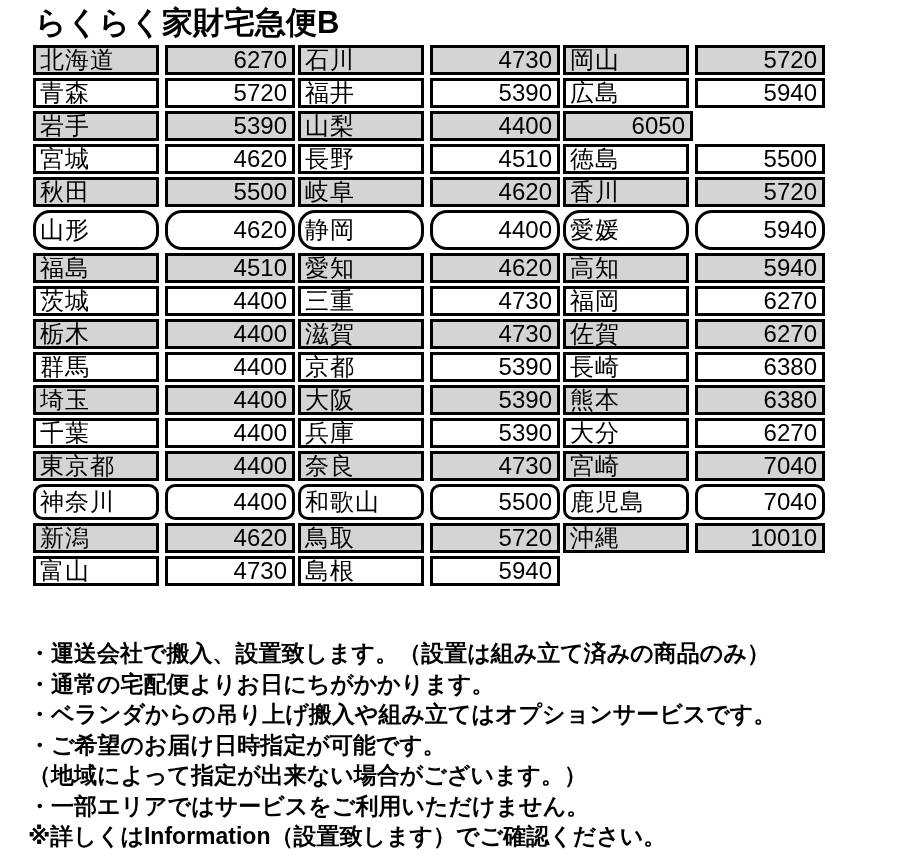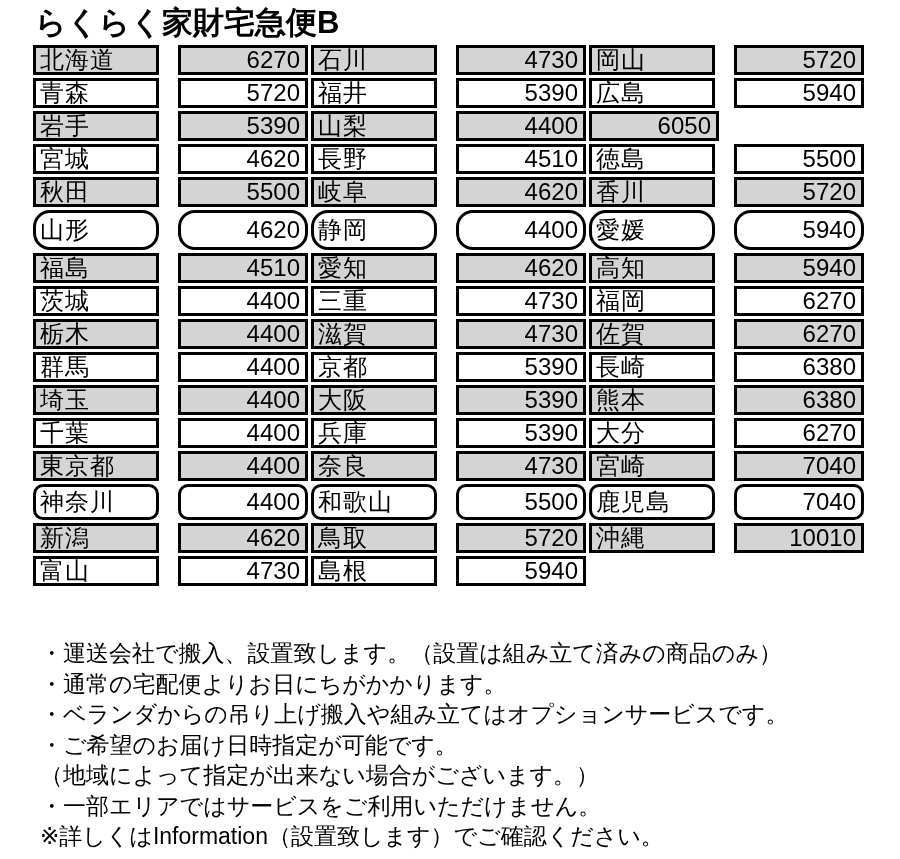--- a/index.html
+++ b/index.html
@@ -27,46 +27,47 @@
 
   .table-wrap {
     position: absolute;
     left: 33px;
     top: 45px;
     display: flex;
     column-gap: 3px;
     align-items: flex-start;
   }
   .fee-col { display: flex; flex-direction: column; row-gap: 3px; }
-  .fee-row { display: flex; column-gap: 19px; }
+  .fee-row { display: flex; column-gap: 6px; }
   .cell {
     box-sizing: border-box;
     border: 3px solid #000000;
     height: 30px;
     background: #ffffff;
     font-size: 24px;
     line-height: 24px;
     display: flex;
     align-items: center;
     overflow: hidden;
     white-space: nowrap;
   }
   .fee-row:nth-child(odd) .cell { background: #d4d4d4; }
   .fee-row:nth-child(6) .cell { height: 40px; border-radius: 17px; }
   .fee-row:nth-child(14) .cell { height: 36px; border-radius: 10px; }
   .cell.name { width: 126px; padding-left: 4px; justify-content: flex-start; letter-spacing: 1px; }
   .cell.fee  { width: 130px; padding-right: 5px; justify-content: flex-end; }
 
   .notes {
     position: absolute;
-    left: 40px;
+    left: 28px;
     top: 638px;
     font-size: 23px;
     line-height: 30.5px;
     white-space: nowrap;
+    font-weight: bold;
   }
 </style>
 </head>
 <body>
 
 <div class="page">
   <h1 class="title">らくらく家財宅急便B</h1>
   <div class="table-wrap">
       <div class="fee-col">
         <div class="fee-row">

